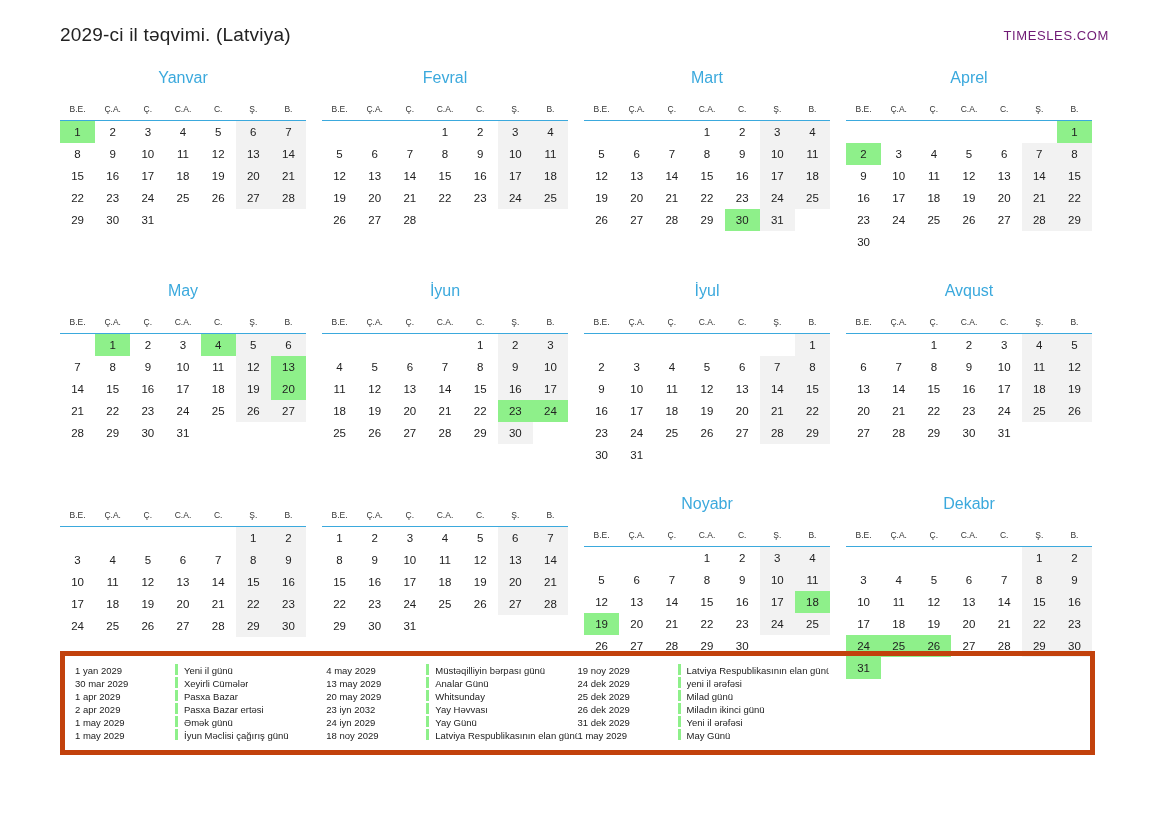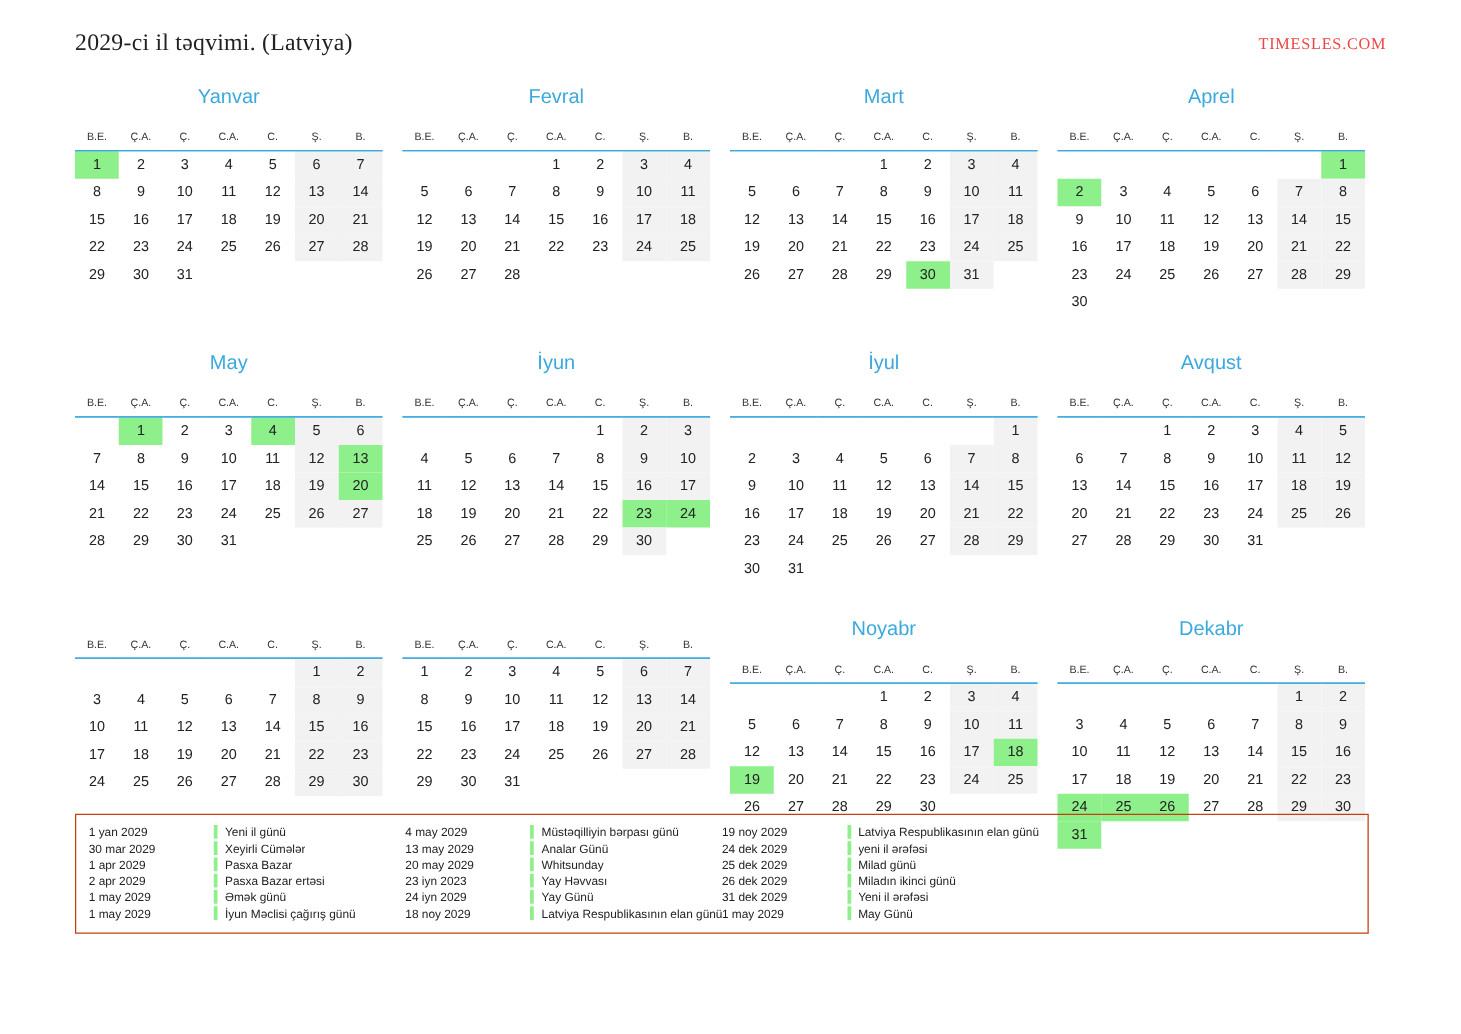--- a/index.html
+++ b/index.html
@@ -24,31 +24,30 @@
   }
   .header {
     position: absolute;
     top: 20px;
     left: 60px;
     right: 60px;
     height: 30px;
     display: flex;
     align-items: center;
     justify-content: space-between;
-    font-family: Liberation Serif, serif;
   }
   .title {
     font-size: 19px;
     color: #222;
     font-weight: normal;
     letter-spacing: 0.2px;
   }
   .brand {
     font-size: 13px;
-    color: #ef4444;
+    color: #701a75;
     letter-spacing: 0.6px;
   }
   .grid {
     position: absolute;
     top: 68px;
     left: 52px;
     width: 1049px;
     display: flex;
     flex-wrap: wrap;
   }
@@ -97,21 +96,21 @@
   }
   td.empty {
     background: transparent;
   }
   .legend {
     position: absolute;
     left: 60px;
     top: 651px;
     width: 1035px;
     box-sizing: border-box;
-    border: 1px solid #c2410c;
+    border: 5px solid #c2410c;
     padding: 8px 10px 8px 10px;
     display: flex;
     min-height: 88px;
     align-items: flex-end;
   }
   .legend-col {
     display: flex;
     flex-direction: column;
     width: 25%;
   }
@@ -978,21 +977,21 @@
           <span class="legend-date">13 may 2029</span>
           <span class="legend-bar"></span>
           <span class="legend-text">Analar Günü</span>
         </div>
         <div class="legend-row">
           <span class="legend-date">20 may 2029</span>
           <span class="legend-bar"></span>
           <span class="legend-text">Whitsunday</span>
         </div>
         <div class="legend-row">
-          <span class="legend-date">23 iyn 2023</span>
+          <span class="legend-date">23 iyn 2032</span>
           <span class="legend-bar"></span>
           <span class="legend-text">Yay Həvvası</span>
         </div>
         <div class="legend-row">
           <span class="legend-date">24 iyn 2029</span>
           <span class="legend-bar"></span>
           <span class="legend-text">Yay Günü</span>
         </div>
         <div class="legend-row">
           <span class="legend-date">18 noy 2029</span>

